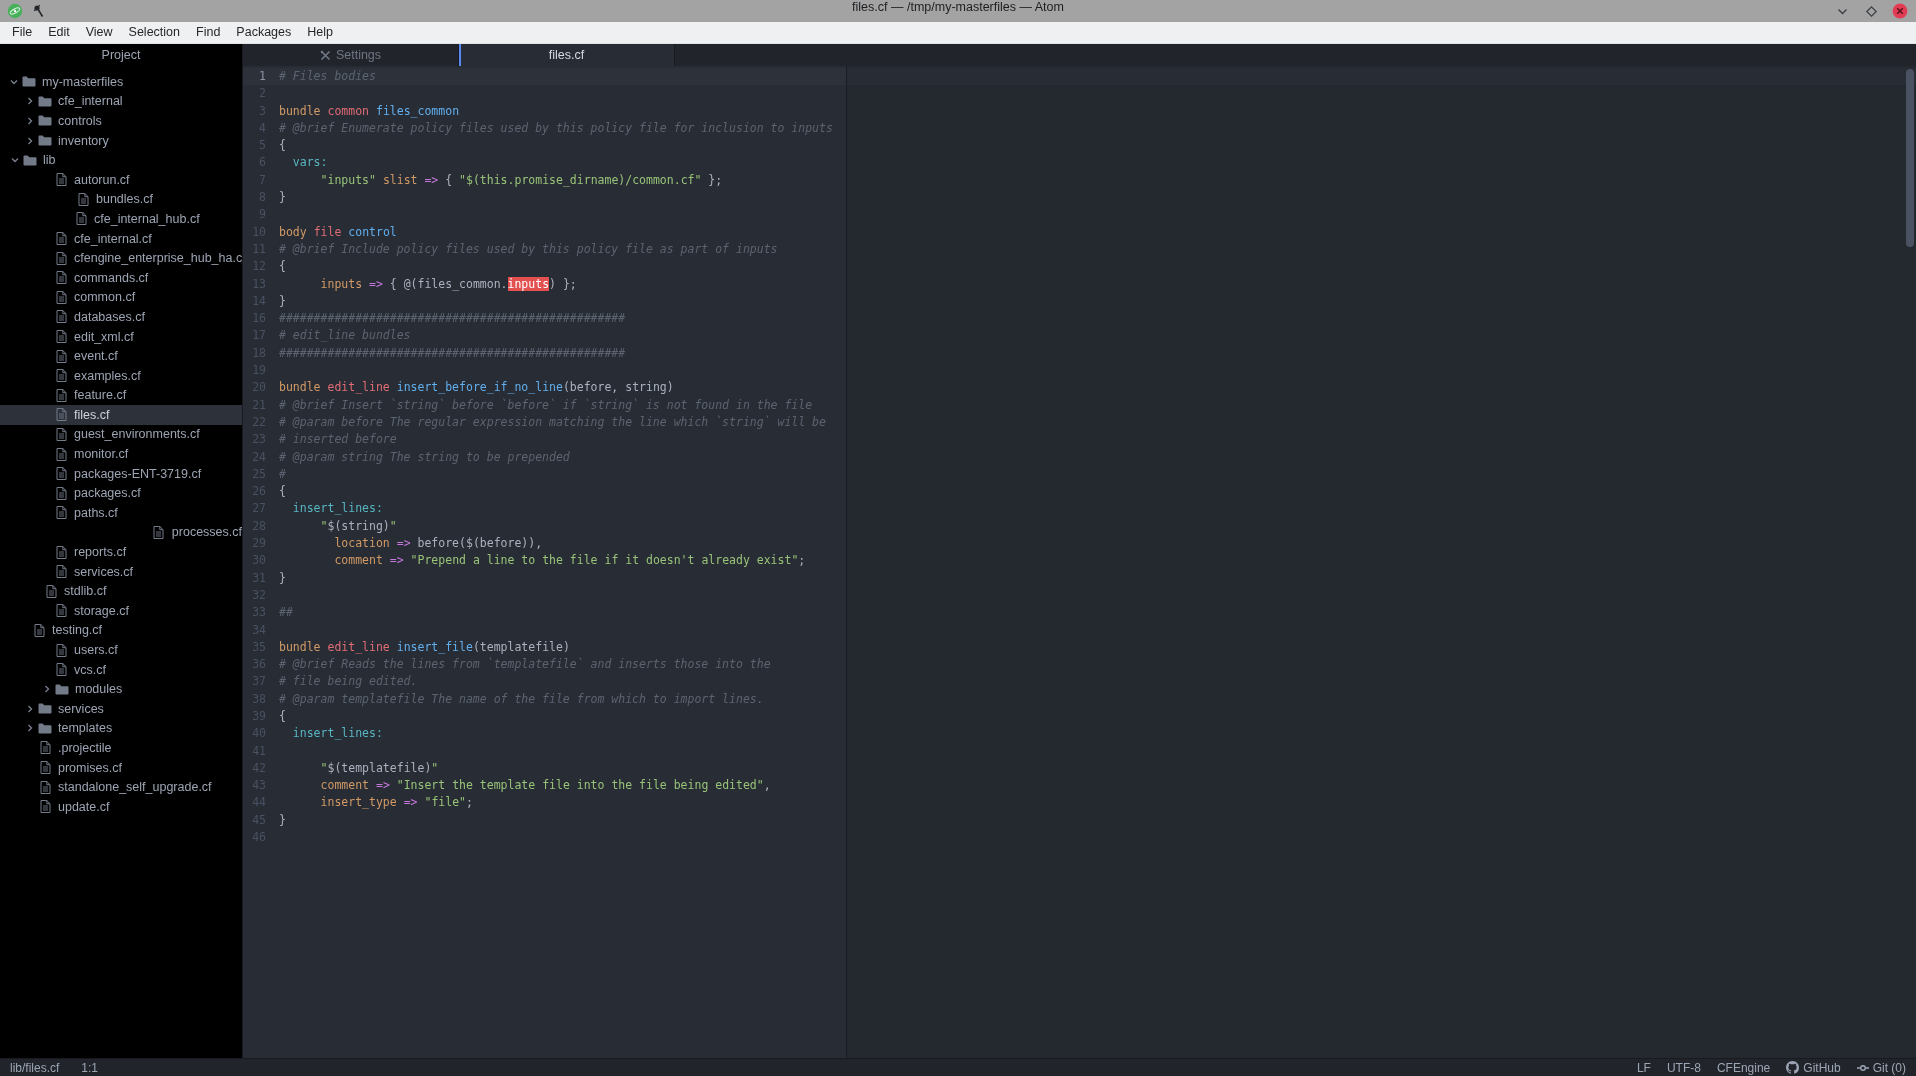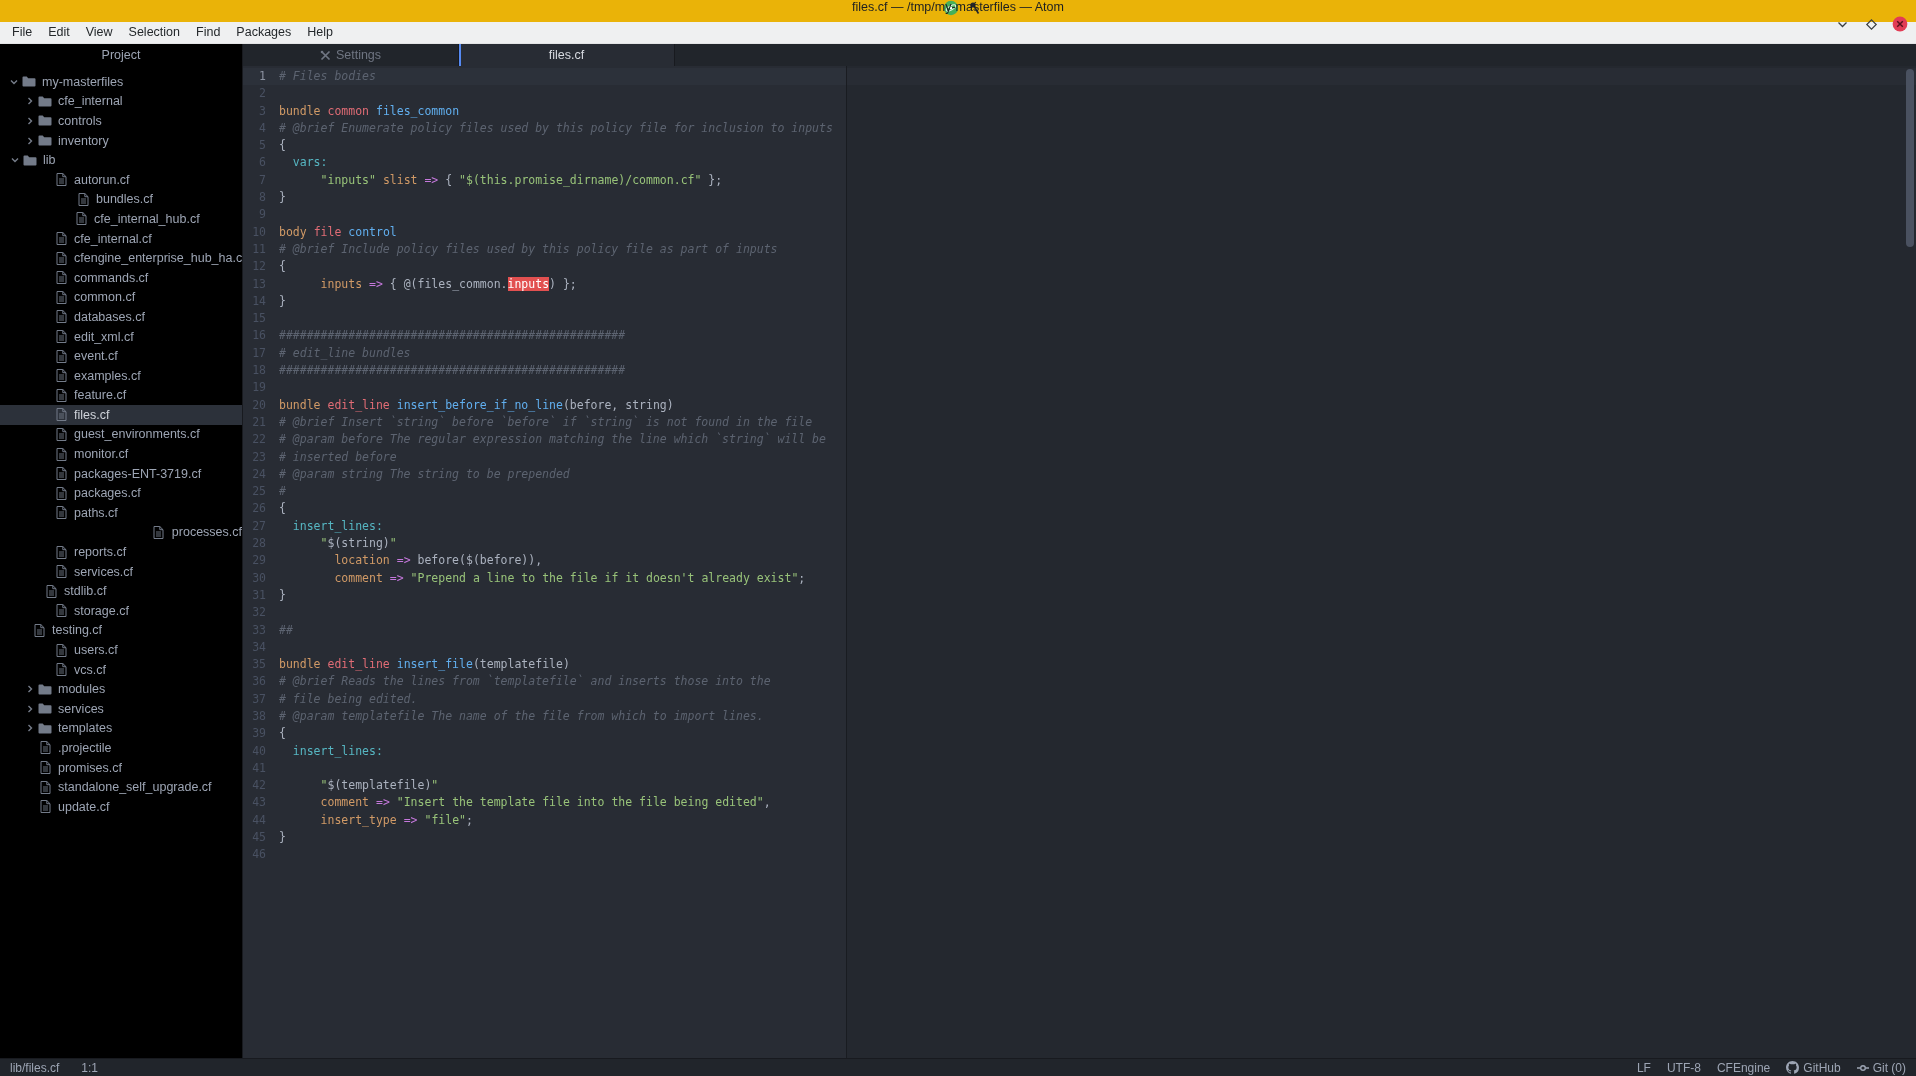--- a/index.html
+++ b/index.html
@@ -1,20 +1,20 @@
 <!DOCTYPE html>
 <html><head>
 <meta charset="utf-8">
 <style>
   * { margin:0; padding:0; box-sizing:border-box; }
   html,body { width:1916px; height:1076px; overflow:hidden; }
   body { font-family:"Liberation Sans", sans-serif; background:#282c34; position:relative; }
 
   
-  .titlebar { height:22px; background:#eab308; display:flex; align-items:center; position:relative;flex-direction:column; }
+  .titlebar { height:22px; background:#a3a3a3; display:flex; position:relative; }
   .tb-left { display:flex; align-items:center; gap:9px; padding-left:7px; }
   .tb-title { position:absolute; left:0; right:0; text-align:center; font-size:12.5px; color:#1c1f22; pointer-events:none; }
   .tb-right { margin-left:auto; display:flex; align-items:center; gap:13px; padding-right:8px; z-index:2; }
   .wbtn { width:16px; height:16px; display:flex; align-items:center; justify-content:center; }
 
   
   .menubar { height:22px; background:#eff0f1; display:flex; align-items:center; padding-left:4px; border-bottom:1px solid #e3e4e5; }
   .menu-item { font-size:12.5px; color:#24282b; padding:0 8px; line-height:21px; }
 
   
@@ -463,21 +463,21 @@
           <span class="tr-chevron"></span>
           <span class="tr-icon">
             <svg width="11" height="13" viewBox="0 0 11 13">
               <path d="M1 0.5 h5.8 l3.2 3.2 v8.8 h-9 z" fill="none" stroke="#737b89"></path>
               <path d="M6.8 0.5 v3.2 h3.2" fill="none" stroke="#737b89"></path>
               <path d="M3 6h5 M3 8h5 M3 10h5" stroke="#737b89" stroke-width="0.9"></path>
             </svg>
           </span>
           <span class="tr-label">vcs.cf</span>
         </div>
-        <div class="tree-row" style="padding-left: 23px;">
+        <div class="tree-row" style="padding-left: 40px;">
           <span class="tr-chevron">
             <svg width="8" height="8" viewBox="0 0 8 8">
               <path d="M2.5 1 L5.5 4 L2.5 7" fill="none" stroke="#767d8a" stroke-width="1.4"></path>
             </svg>
           </span>
           <span class="tr-icon">
             <svg width="14" height="11" viewBox="0 0 14 11">
               <path d="M0.5 1.5 a1 1 0 0 1 1 -1 h3.2 l1.5 1.8 h6.3 a1 1 0 0 1 1 1 v6.2 a1 1 0 0 1 -1 1 h-11 a1 1 0 0 1 -1 -1 z" fill="#737b89"></path>
             </svg>
           </span>
@@ -581,21 +581,20 @@
           <div class="code-line"><span class="ln">5</span><span class="lc"><span class="tk-txt">{</span></span></div>
           <div class="code-line"><span class="ln">6</span><span class="lc"><span class="tk-cyan">  vars:</span></span></div>
           <div class="code-line"><span class="ln">7</span><span class="lc"><span class="tk-txt">      </span><span class="tk-grn">"inputs"</span><span class="tk-txt"> </span><span class="tk-kw">slist</span><span class="tk-txt"> </span><span class="tk-pur">=&gt;</span><span class="tk-txt"> { </span><span class="tk-grn">"$(this.promise_dirname)/common.cf"</span><span class="tk-txt"> };</span></span></div>
           <div class="code-line"><span class="ln">8</span><span class="lc"><span class="tk-txt">}</span></span></div>
           <div class="code-line"><span class="ln">9</span><span class="lc"></span></div>
           <div class="code-line"><span class="ln">10</span><span class="lc"><span class="tk-kw">body</span><span class="tk-txt"> </span><span class="tk-red">file</span><span class="tk-txt"> </span><span class="tk-blue">control</span></span></div>
           <div class="code-line"><span class="ln">11</span><span class="lc"><span class="tk-cmt"># @brief Include policy files used by this policy file as part of inputs</span></span></div>
           <div class="code-line"><span class="ln">12</span><span class="lc"><span class="tk-txt">{</span></span></div>
           <div class="code-line"><span class="ln">13</span><span class="lc"><span class="tk-txt">      </span><span class="tk-kw">inputs</span><span class="tk-txt"> </span><span class="tk-pur">=&gt;</span><span class="tk-txt"> { @(files_common.</span><span class="tk-hl">inputs</span><span class="tk-txt">) };</span></span></div>
           <div class="code-line"><span class="ln">14</span><span class="lc"><span class="tk-txt">}</span></span></div>
-          <div class="code-line"><span class="ln">15</span><span class="lc"></span></div>
           <div class="code-line"><span class="ln">16</span><span class="lc"><span class="tk-cmt">##################################################</span></span></div>
           <div class="code-line"><span class="ln">17</span><span class="lc"><span class="tk-cmt"># edit_line bundles</span></span></div>
           <div class="code-line"><span class="ln">18</span><span class="lc"><span class="tk-cmt">##################################################</span></span></div>
           <div class="code-line"><span class="ln">19</span><span class="lc"></span></div>
           <div class="code-line"><span class="ln">20</span><span class="lc"><span class="tk-kw">bundle</span><span class="tk-txt"> </span><span class="tk-red">edit_line</span><span class="tk-txt"> </span><span class="tk-blue">insert_before_if_no_line</span><span class="tk-txt">(before, string)</span></span></div>
           <div class="code-line"><span class="ln">21</span><span class="lc"><span class="tk-cmt"># @brief Insert `string` before `before` if `string` is not found in the file</span></span></div>
           <div class="code-line"><span class="ln">22</span><span class="lc"><span class="tk-cmt"># @param before The regular expression matching the line which `string` will be</span></span></div>
           <div class="code-line"><span class="ln">23</span><span class="lc"><span class="tk-cmt"># inserted before</span></span></div>
           <div class="code-line"><span class="ln">24</span><span class="lc"><span class="tk-cmt"># @param string The string to be prepended</span></span></div>
           <div class="code-line"><span class="ln">25</span><span class="lc"><span class="tk-cmt">#</span></span></div>

